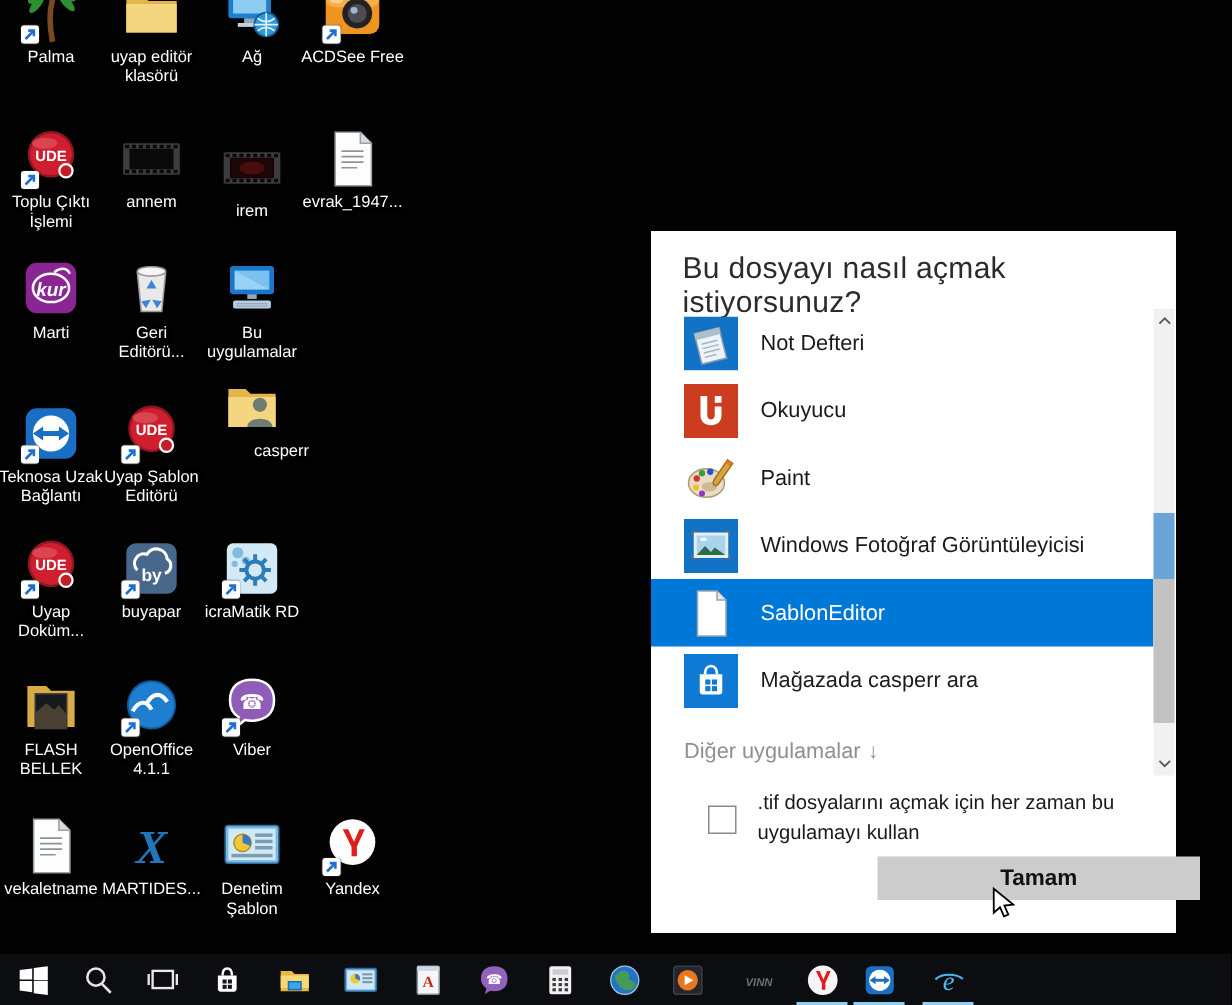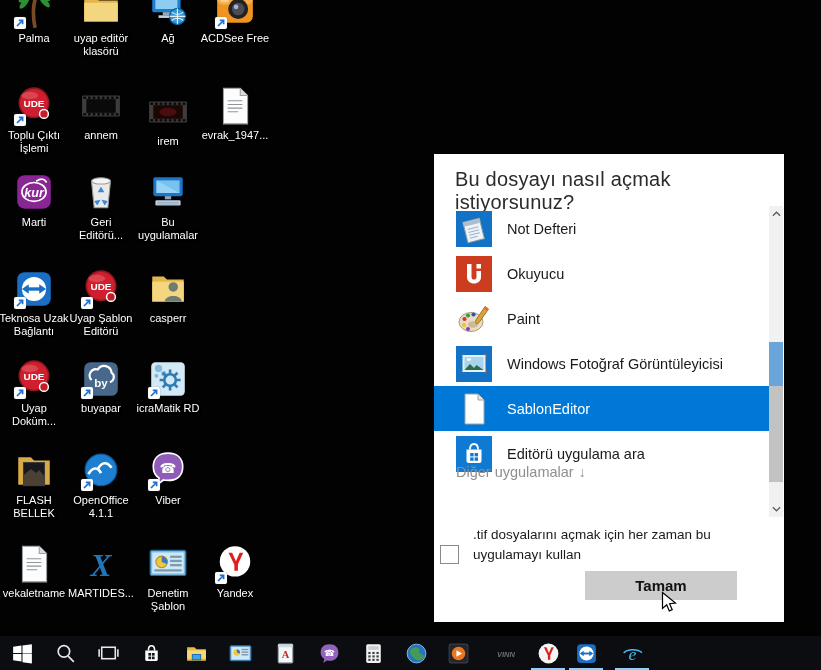--- a/index.html
+++ b/index.html
@@ -17,34 +17,34 @@
   
   .dialog{position:absolute;left:434px;top:154px;width:350px;height:468px;background:var(--dlg,#fff);}
   .dlg-title{position:absolute;left:21px;top:14px;font-size:20px;font-weight:300;color:#2b2b2b;letter-spacing:.2px;}
   .app-list{position:absolute;left:0;top:52px;width:350px;}
   .app-row{height:45px;display:flex;align-items:center;padding-left:22px;gap:15px;width:313px;}
   .app-row .app-ic{width:36px;height:36px;flex:0 0 36px;}
   .app-ic svg{width:36px;height:36px;display:block;}
   .app-label{font-size:14.5px;color:#1a1a1a;}
   .app-row.sel{background:var(--sel,#0078d7);}
   .app-row.sel .app-label{color:#fff;}
-  .more-apps{position:absolute;left:22px;top:310px;font-size:14.5px;color:var(--muted,#8f8f8f);}
+  .more-apps{position:absolute;left:22px;top:338px;font-size:14.5px;color:var(--muted,#8f8f8f);}
   .more-apps .dn{font-size:14px;padding-left:5px;}
   
   .sb{position:absolute;left:335px;top:52px;width:14px;height:311px;background:#f1f1f1;}
   .sb-btn{position:absolute;left:0;width:14px;height:16px;display:flex;align-items:center;justify-content:center;}
   .sb-btn svg{width:9px;height:6px;}
   .sb-up{top:0;}.sb-dn{bottom:0;}
   .sb-thumb{position:absolute;left:0;top:136px;width:14px;height:140px;
             background:linear-gradient(#6aa5d9 0 44px,#c2c2c2 44px 100%);}
   
-  .chk-row{position:absolute;left:6px;top:371px;display:flex;gap:14px;align-items:flex-end;}
+  .chk-row{position:absolute;left:38px;top:371px;display:flex;gap:14px;align-items:center;}
   .chk{width:17px;height:17px;background:#fff;border:1px solid #8a8a8a;margin-top:3px;}
   .chk-label{width:276px;font-size:13.5px;line-height:1.45;color:#1a1a1a;}
-  .ok-btn{position:absolute;left:151px;top:417px;width:152px;height:29px;background:var(--okbg,#cccccc);
+  .ok-btn{position:absolute;left:151px;top:417px;width:215px;height:29px;background:var(--okbg,#cccccc);
           display:flex;align-items:center;justify-content:center;font-size:15px;font-weight:600;color:#111;}
   
   .taskbar{position:absolute;left:0;top:636px;width:821px;height:34px;background:#0c0d10;}
   .tb-btn{position:absolute;top:0;width:40px;height:34px;display:flex;align-items:center;justify-content:center;}
   .tb-btn svg{width:25px;height:25px;display:block;}
   .tb-btn.wide svg{width:36px;height:25px;}
   .tb-active{position:absolute;left:3px;bottom:0;width:34px;height:2px;background:var(--underline,#8ed0f5);}
   
   .cursor{position:absolute;left:661px;top:591px;z-index:50;}
 </style>
@@ -302,21 +302,21 @@
                 <path d="M4.8 3.4h3.8v3.8"></path>
               </g>
             </svg>
           </span>
         </div>
         <div class="dicon-label">
           <div>Uyap Şablon</div>
           <div>Editörü</div>
         </div>
       </div>
-      <div class="dicon" style="left: 130px; top: 268px;">
+      <div class="dicon" style="left: 130px; top: 251px; text-align: right;">
         <div class="dicon-img">
           <svg viewBox="0 0 40 40">
             <path d="M5 8h11l3 3h16v21H5z" fill="#e3b54a"></path>
             <path d="M5 13h30v19H5z" fill="#f5d680"></path>
             <circle cx="25" cy="18" r="4.5" fill="#6e7d72"></circle>
             <path d="M17 32c0-7 16-7 16 0z" fill="#6e7d72"></path>
           </svg>
         </div>
         <div class="dicon-label">
           <div>casperr</div>
@@ -577,21 +577,21 @@
               <path d="M10.5 13.5h15v11.5a2 2 0 01-2 2h-11a2 2 0 01-2-2z" fill="#fff"></path>
               <path d="M14 13.5c0-3.5 1.6-5.5 4-5.5s4 2 4 5.5" fill="none" stroke="#fff" stroke-width="1.8"></path>
               <g fill="#0e7ad3">
                 <rect x="14.2" y="17" width="3.4" height="3.4"></rect>
                 <rect x="18.6" y="17" width="3.4" height="3.4"></rect>
                 <rect x="14.2" y="21.4" width="3.4" height="3.4"></rect>
                 <rect x="18.6" y="21.4" width="3.4" height="3.4"></rect>
               </g>
             </svg>
           </span>
-          <span class="app-label">Editörü uygulama ara</span>
+          <span class="app-label">Mağazada casperr ara</span>
         </div>
       </div>
     <div class="more-apps">
       <span>Diğer uygulamalar</span><span class="dn">↓</span>
     </div>
     <div class="sb">
       <div class="sb-btn sb-up">
         <svg viewBox="0 0 10 6">
             <path d="M1 5l4-4 4 4" stroke="#5a5a5a" stroke-width="1.4" fill="none"></path>
           </svg>

